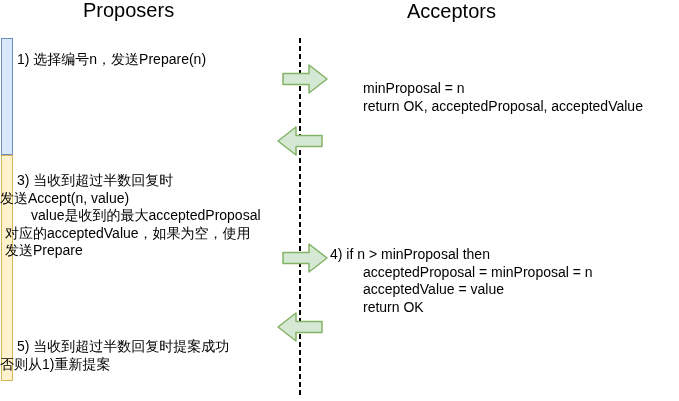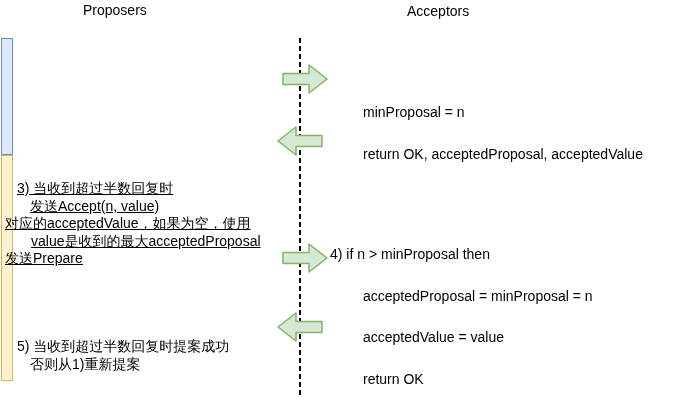--- a/index.html
+++ b/index.html
@@ -7,21 +7,21 @@
     position: relative;
     width: 679px;
     height: 401px;
     background: #ffffff;
     font-family: "Liberation Sans", "DejaVu Sans", sans-serif;
     color: #000000;
     overflow: hidden;
   }
   .hdr {
     position: absolute;
-    font-size: 14px;
+    font-size: 20px;
     line-height: 16px;
     white-space: nowrap;
   }
   .hdr-proposers { left: 83px; top: 2px; }
   .hdr-acceptors { left: 407px; top: 3px; text-align: right; }
 
   .bar {
     position: absolute;
     left: 1px;
     width: 12px;
@@ -57,27 +57,27 @@
   .arrow-l2 { left: 277px; top: 312px; }
 
   .step {
     position: absolute;
     font-size: 14px;
     line-height: 17.5px;
   }
   .ln { white-space: nowrap; }
   .step-1 { left: 17px;  top: 51px; }
   .step-2 { left: 330px; top: 80px; }
-  .step-3 { left: 0;     top: 180px; text-decoration: underline; }
+  .step-3 { left: 0;     top: 172px; }
   .step-4 { left: 330px; top: 246px; }
   .step-5 { left: 0;     top: 338px; }
-  .pl33 { padding-left: 33px; margin-top: 24px; }
+  .pl33 { padding-left: 33px; }
   .pl17 { padding-left: 17px; }
   .pl31 { padding-left: 31px; }
-  .pl30 { padding-left: 30px; }
+  .pl30 { }
   .pl5  { padding-left: 5px; }
 </style>
 </head>
 <body>
 
 <div class="canvas">
 
   <div class="hdr hdr-proposers">Proposers</div>
   <div class="hdr hdr-acceptors">Acceptors</div>
 
@@ -92,31 +92,34 @@
   <svg class="arrow arrow-l1" viewBox="0 0 46 30">
     <polygon points="45,9.5 19,9.5 19,1 1,15 19,29 19,20.5 45,20.5"></polygon>
   </svg>
   <svg class="arrow arrow-r2" viewBox="0 0 46 30">
     <polygon points="1,9.5 27,9.5 27,1 45,15 27,29 27,20.5 1,20.5"></polygon>
   </svg>
   <svg class="arrow arrow-l2" viewBox="0 0 46 30">
     <polygon points="45,9.5 19,9.5 19,1 1,15 19,29 19,20.5 45,20.5"></polygon>
   </svg>
 
+  <div class="step step-1">
+    <div class="ln">1) 选择编号n，发送Prepare(n)</div>
+  </div>
 
   <div class="step step-2">
     <div class="ln pl33">minProposal = n</div>
     <div class="ln pl33">return OK, acceptedProposal, acceptedValue</div>
   </div>
 
   <div class="step step-3">
     <div class="ln pl17">3) 当收到超过半数回复时</div>
     <div class="ln pl30">发送Accept(n, value)</div>
+    <div class="ln pl31">value是收到的最大acceptedProposal</div>
     <div class="ln pl5">对应的acceptedValue，如果为空，使用</div>
-    <div class="ln pl31">value是收到的最大acceptedProposal</div>
     <div class="ln pl5">发送Prepare</div>
   </div>
 
   <div class="step step-4">
     <div class="ln">4) if n &gt; minProposal then</div>
     <div class="ln pl33">acceptedProposal = minProposal = n</div>
     <div class="ln pl33">acceptedValue = value</div>
     <div class="ln pl33">return OK</div>
   </div>
 

